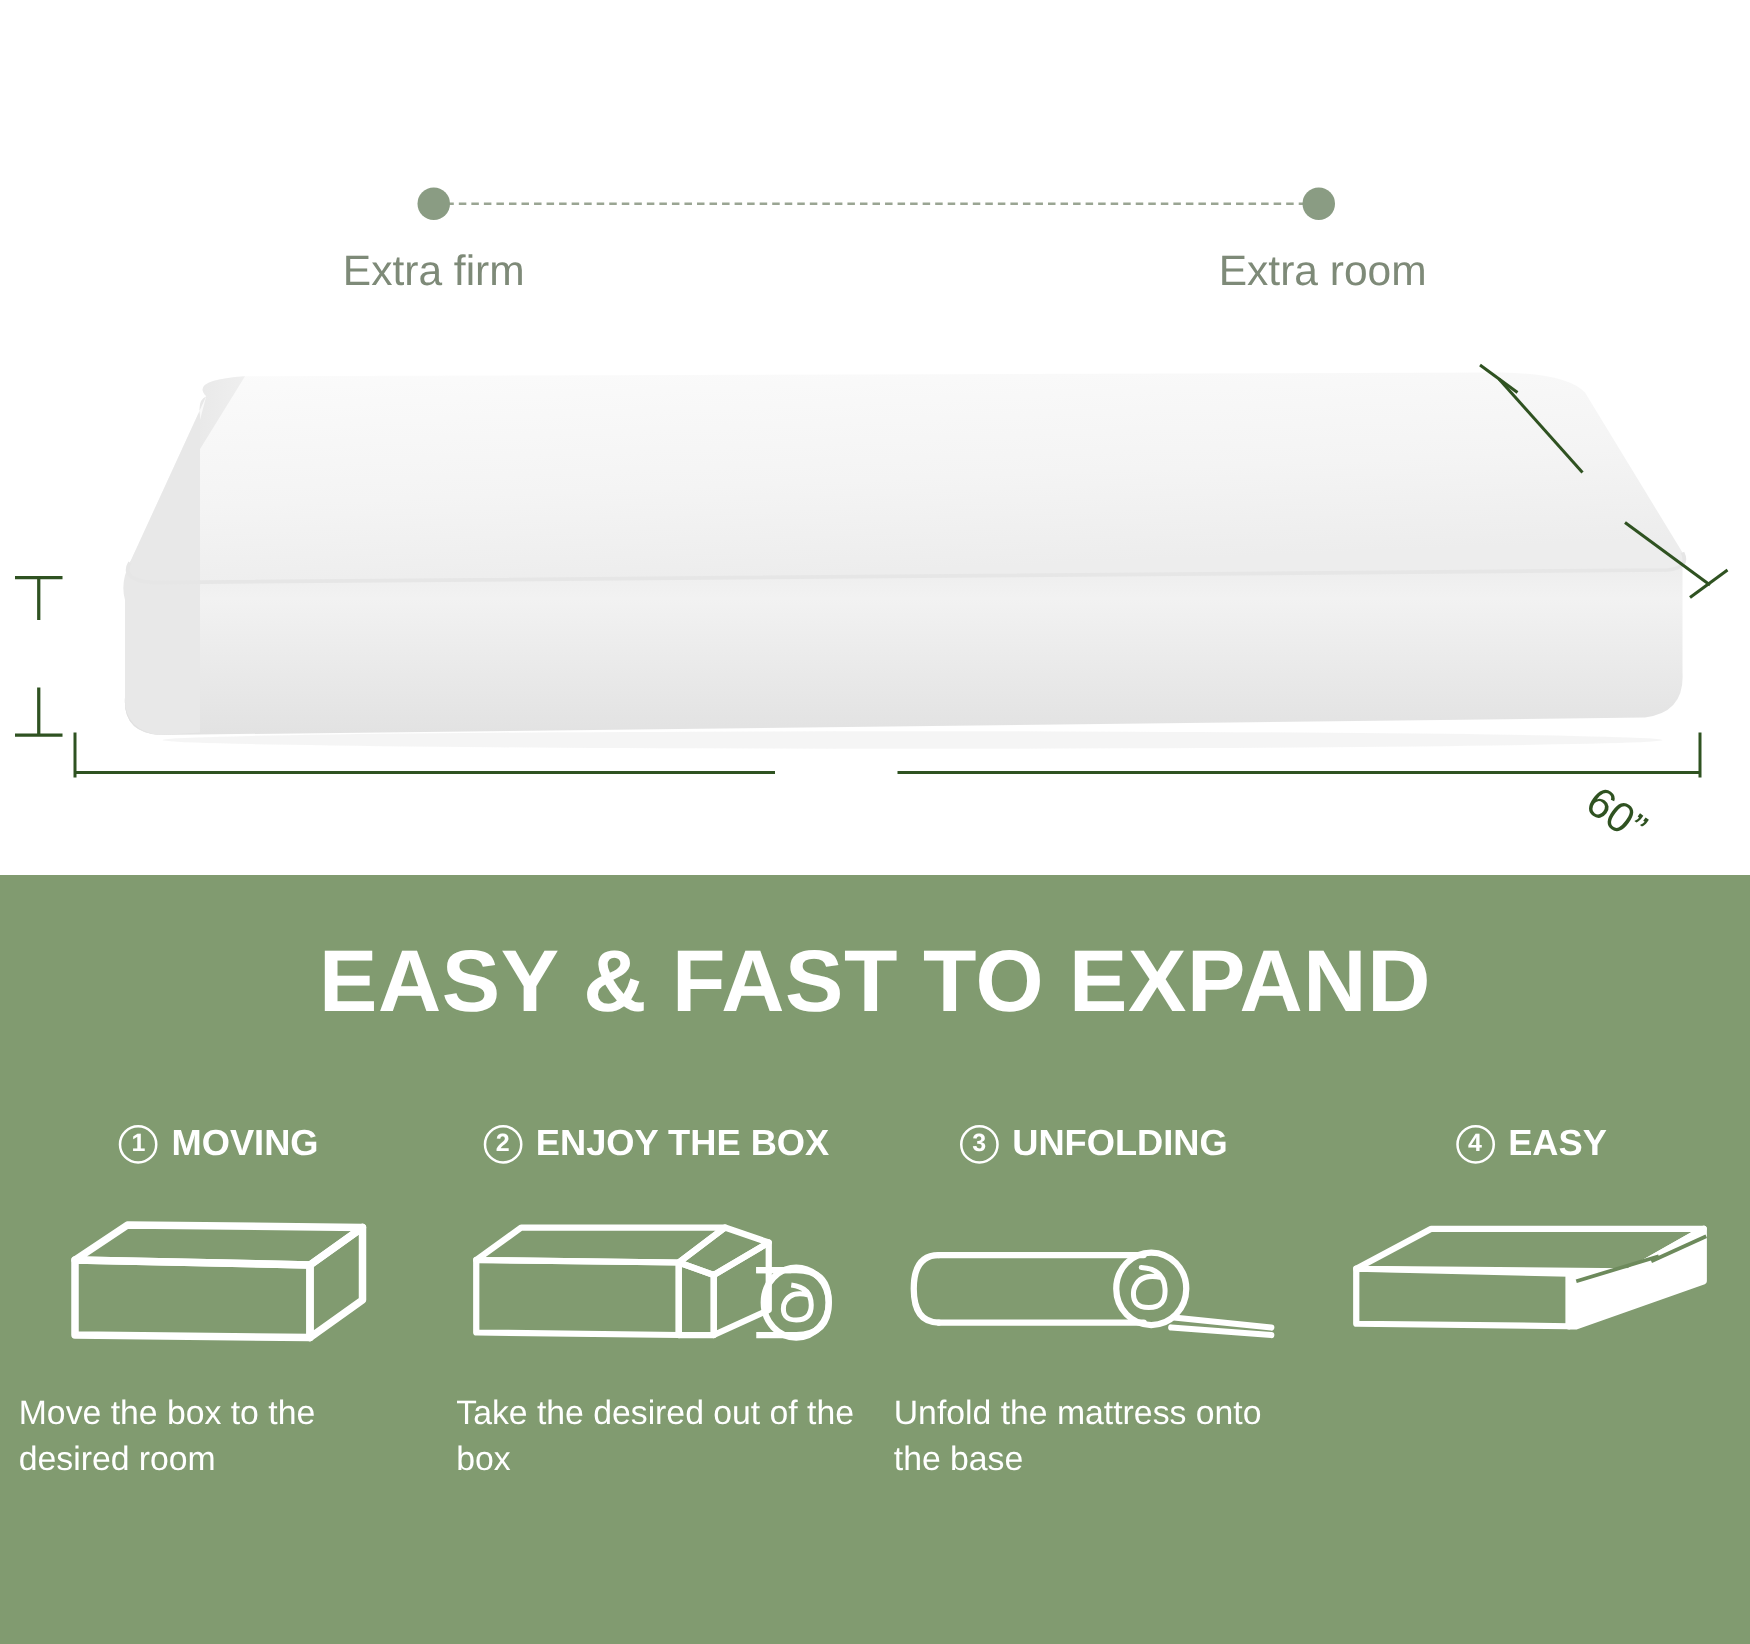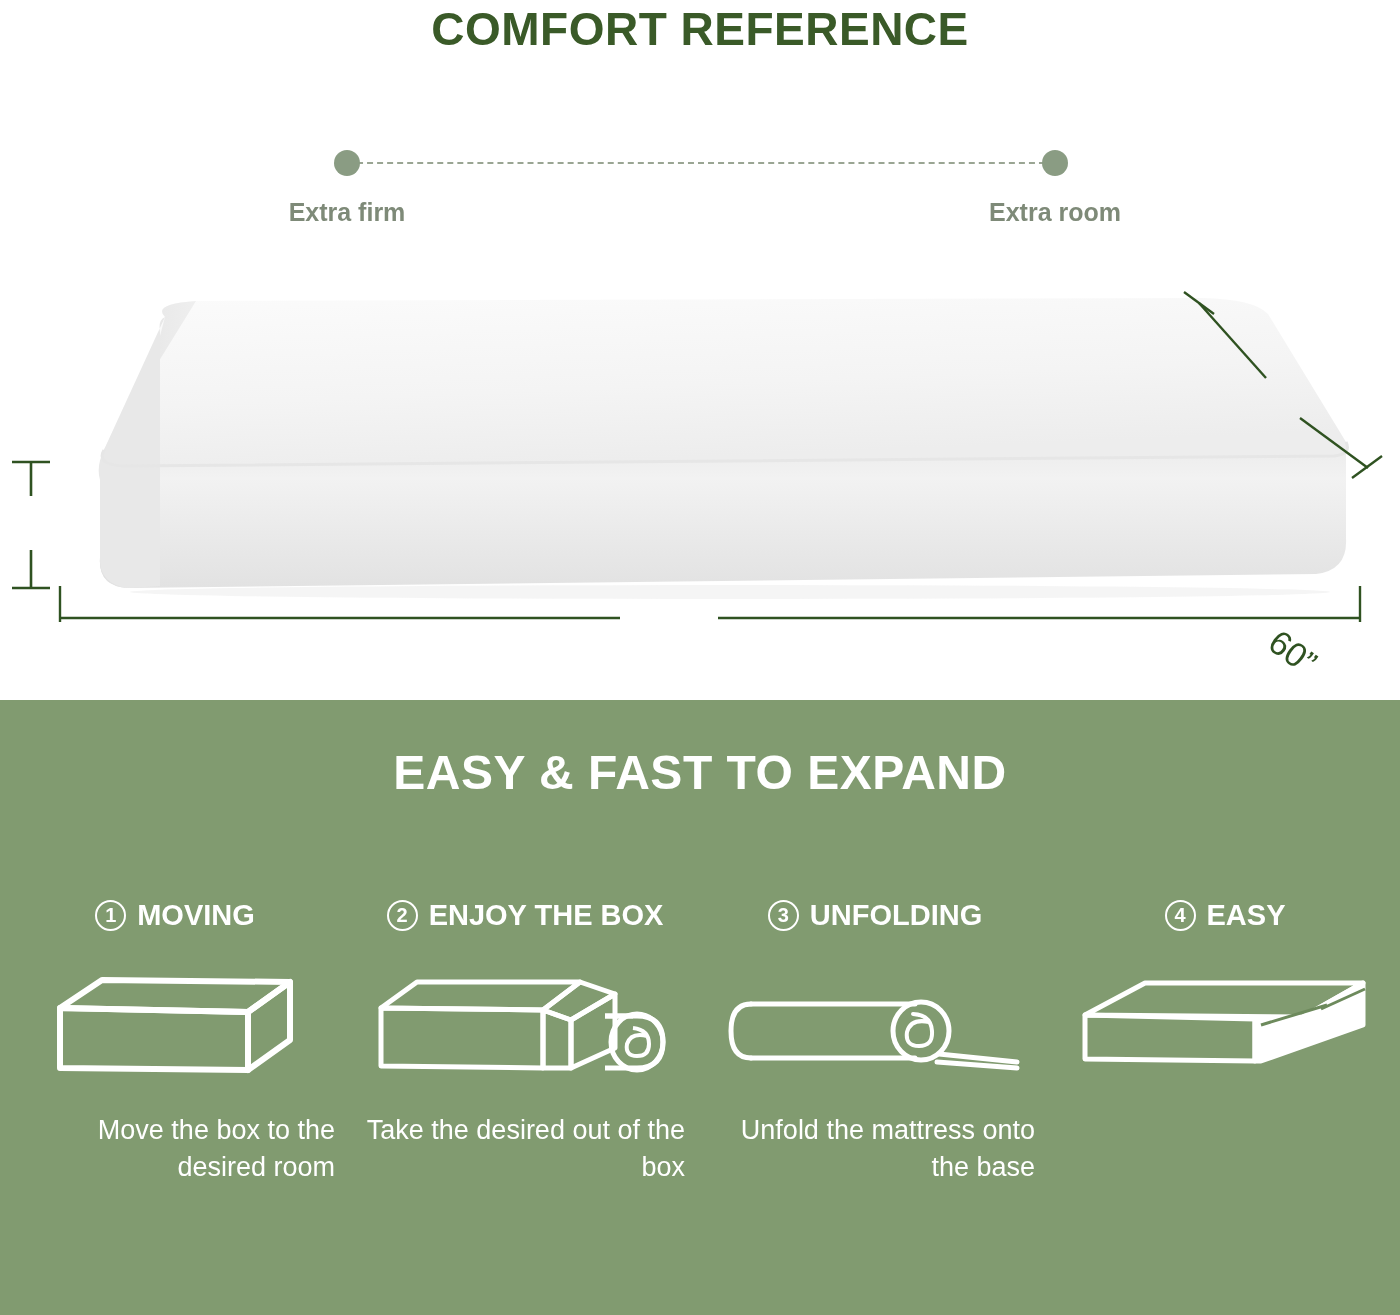--- a/index.html
+++ b/index.html
@@ -78,22 +78,22 @@
     align-items: center;
     justify-content: center;
   }
   .dot-active-inner {
     width: 26px; height: 26px;
     border-radius: 50%;
     background: #2F5221;
   }
   .scale-label {
     margin-top: 12px;
-    font-size: 25px;
-    font-weight: 700;
+    font-size: 34px;
+    font-weight: 400;
     white-space: nowrap;
     text-align: center;
   }
   .scale-label.muted { color: #7E8A78; }
   .scale-label.active { color: #2F5221; }
 
   
   .mattress-stage {
     position: absolute;
     left: 0; top: 270px;
@@ -122,21 +122,21 @@
     left: 0; top: 700px;
     width: 1400px;
     height: 615px;
     background: #819B70;
   }
   .green-title {
     position: absolute;
     left: 0; top: 45px;
     width: 1400px;
     text-align: center;
-    font-size: 48px;
+    font-size: 70px;
     font-weight: 700;
     color: #ffffff;
     letter-spacing: 0.5px;
   }
 
   .steps-row {
     position: absolute;
     left: 0; top: 195px;
     width: 1400px;
     display: flex;
@@ -171,34 +171,33 @@
   }
   .step-icon {
     height: 125px;
     margin-top: 30px;
     display: flex;
     align-items: center;
     justify-content: center;
   }
   .step-caption {
     margin-top: 22px;
-    text-align: right;
+    text-align: left;
     color: #ffffff;
     font-size: 27px;
     line-height: 1.38;
     font-weight: 400;
     max-width: 320px;
   }
 </style>
 </head>
 <body>
 
 <div class="top-section">
 
-  <div class="main-title">COMFORT REFERENCE</div>
 
   <div class="comfort-scale">
     <div class="scale-track"></div>
 
     <div class="scale-node" style="left:92px;">
       <div class="dot-wrap">
         <div class="dot-plain"></div>
       </div>
       <div class="scale-label muted">Extra firm</div>
     </div>

